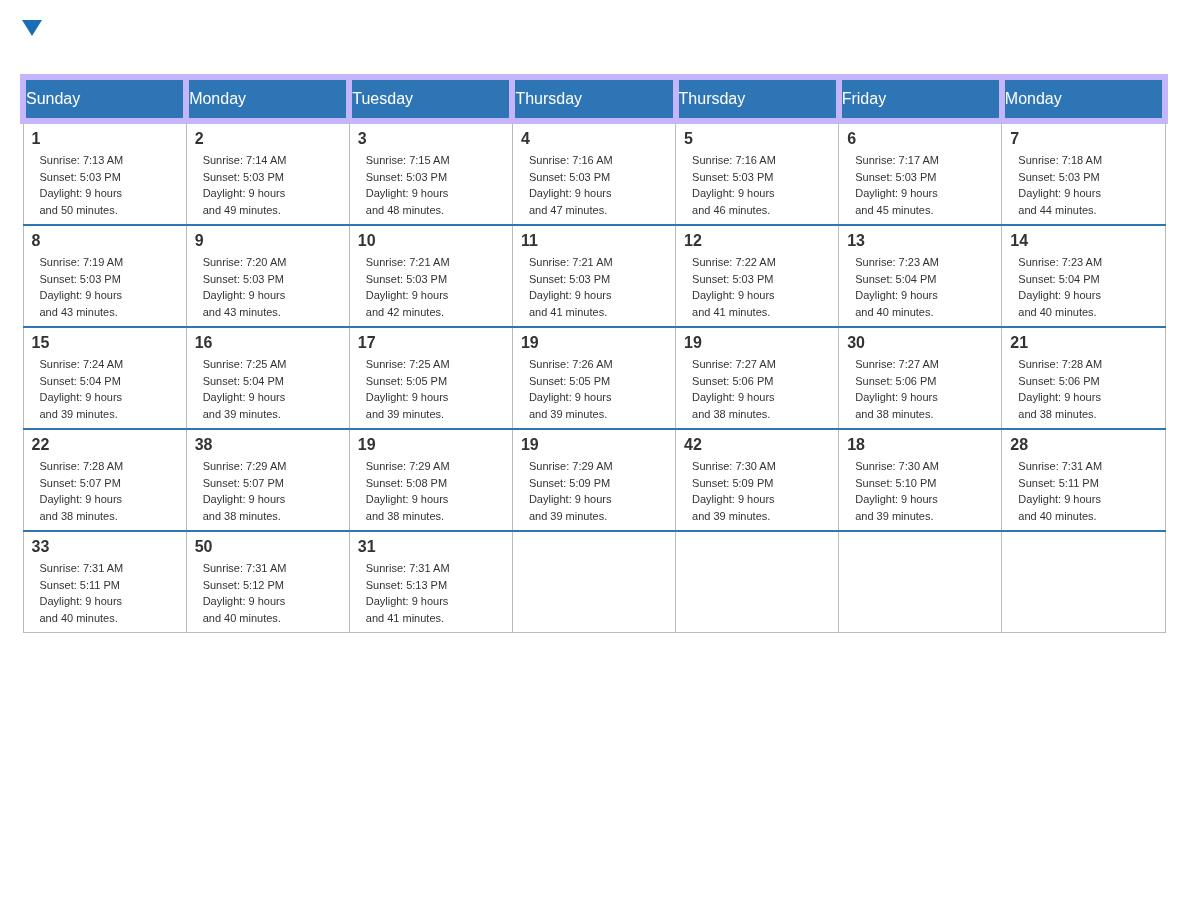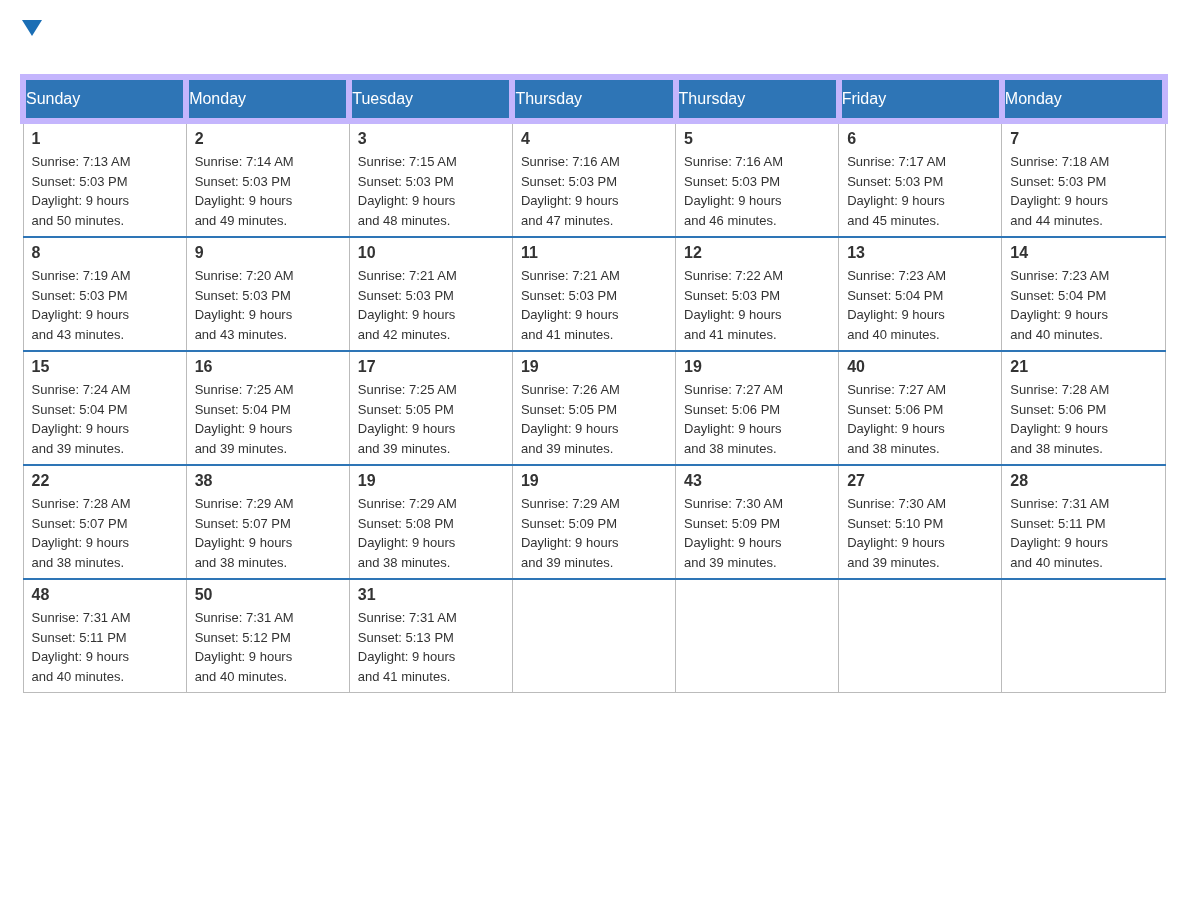--- a/index.html
+++ b/index.html
@@ -79,23 +79,24 @@
       width: 14.28%;
       min-height: 100px;
     }
     .day-number {
       font-size: 16px;
       font-weight: bold;
       color: #333;
       margin-bottom: 4px;
     }
     .day-info {
-      font-size: 13px;
+      font-size: 11px;
       color: #333;
       line-height: 1.5;
+      margin-left: 8px;
     }
     .week-row td {
       border-top: 2px solid #2e75b6;
     }
     .empty-cell {
       background: #fff;
     }
   </style>
 </head>
 <body>
@@ -242,21 +243,21 @@
             Sunrise: 7:26 AM<br>Sunset: 5:05 PM<br>Daylight: 9 hours<br>and 39 minutes.
           </div>
         </td>
         <td>
           <div class="day-number">19</div>
           <div class="day-info">
             Sunrise: 7:27 AM<br>Sunset: 5:06 PM<br>Daylight: 9 hours<br>and 38 minutes.
           </div>
         </td>
         <td>
-          <div class="day-number">40</div>
+          <div class="day-number">30</div>
           <div class="day-info">
             Sunrise: 7:27 AM<br>Sunset: 5:06 PM<br>Daylight: 9 hours<br>and 38 minutes.
           </div>
         </td>
         <td>
           <div class="day-number">21</div>
           <div class="day-info">
             Sunrise: 7:28 AM<br>Sunset: 5:06 PM<br>Daylight: 9 hours<br>and 38 minutes.
           </div>
         </td>
@@ -280,41 +281,41 @@
             Sunrise: 7:29 AM<br>Sunset: 5:08 PM<br>Daylight: 9 hours<br>and 38 minutes.
           </div>
         </td>
         <td>
           <div class="day-number">19</div>
           <div class="day-info">
             Sunrise: 7:29 AM<br>Sunset: 5:09 PM<br>Daylight: 9 hours<br>and 39 minutes.
           </div>
         </td>
         <td>
-          <div class="day-number">43</div>
+          <div class="day-number">42</div>
           <div class="day-info">
             Sunrise: 7:30 AM<br>Sunset: 5:09 PM<br>Daylight: 9 hours<br>and 39 minutes.
           </div>
         </td>
         <td>
-          <div class="day-number">27</div>
+          <div class="day-number">18</div>
           <div class="day-info">
             Sunrise: 7:30 AM<br>Sunset: 5:10 PM<br>Daylight: 9 hours<br>and 39 minutes.
           </div>
         </td>
         <td>
           <div class="day-number">28</div>
           <div class="day-info">
             Sunrise: 7:31 AM<br>Sunset: 5:11 PM<br>Daylight: 9 hours<br>and 40 minutes.
           </div>
         </td>
       </tr>
       <tr class="week-row">
         <td>
-          <div class="day-number">48</div>
+          <div class="day-number">33</div>
           <div class="day-info">
             Sunrise: 7:31 AM<br>Sunset: 5:11 PM<br>Daylight: 9 hours<br>and 40 minutes.
           </div>
         </td>
         <td>
           <div class="day-number">50</div>
           <div class="day-info">
             Sunrise: 7:31 AM<br>Sunset: 5:12 PM<br>Daylight: 9 hours<br>and 40 minutes.
           </div>
         </td>

